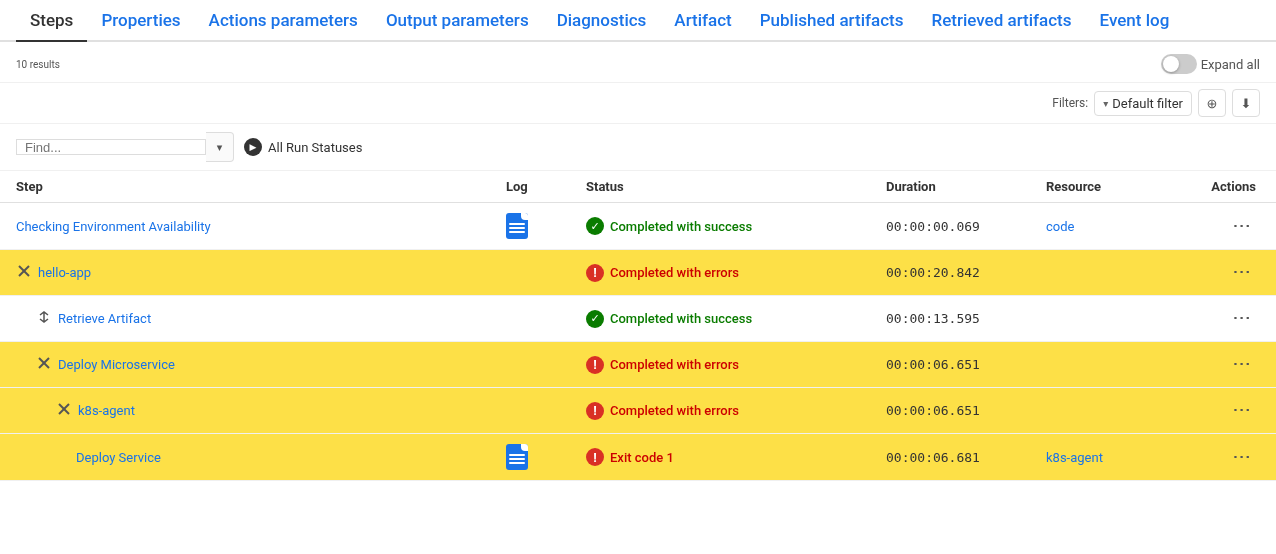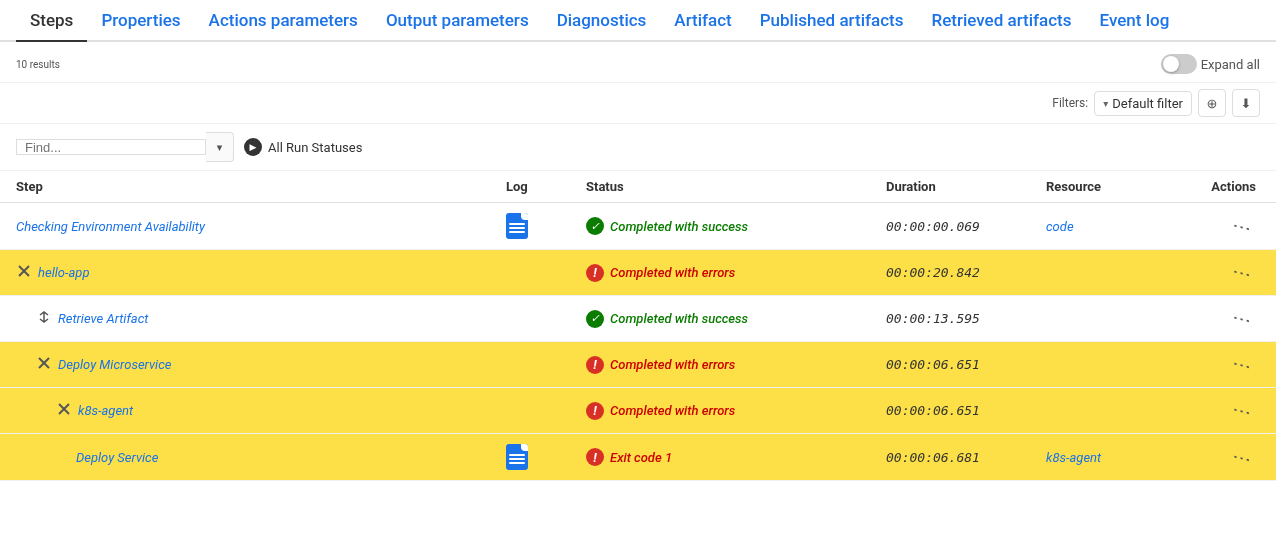--- a/index.html
+++ b/index.html
@@ -184,21 +184,20 @@
       font-size: 13px;
       color: #333;
     }
     .table-row {
       display: grid;
       grid-template-columns: 490px 80px 300px 160px 130px 80px;
       padding: 10px 16px;
       border-bottom: 1px solid #f0f0f0;
       align-items: center;
       min-height: 44px;
-      font-style: italic;
     }
     .table-row.error-row {
       background: #fde047;
     }
 
     .step-cell {
       display: flex;
       align-items: center;
       gap: 6px;
     }

